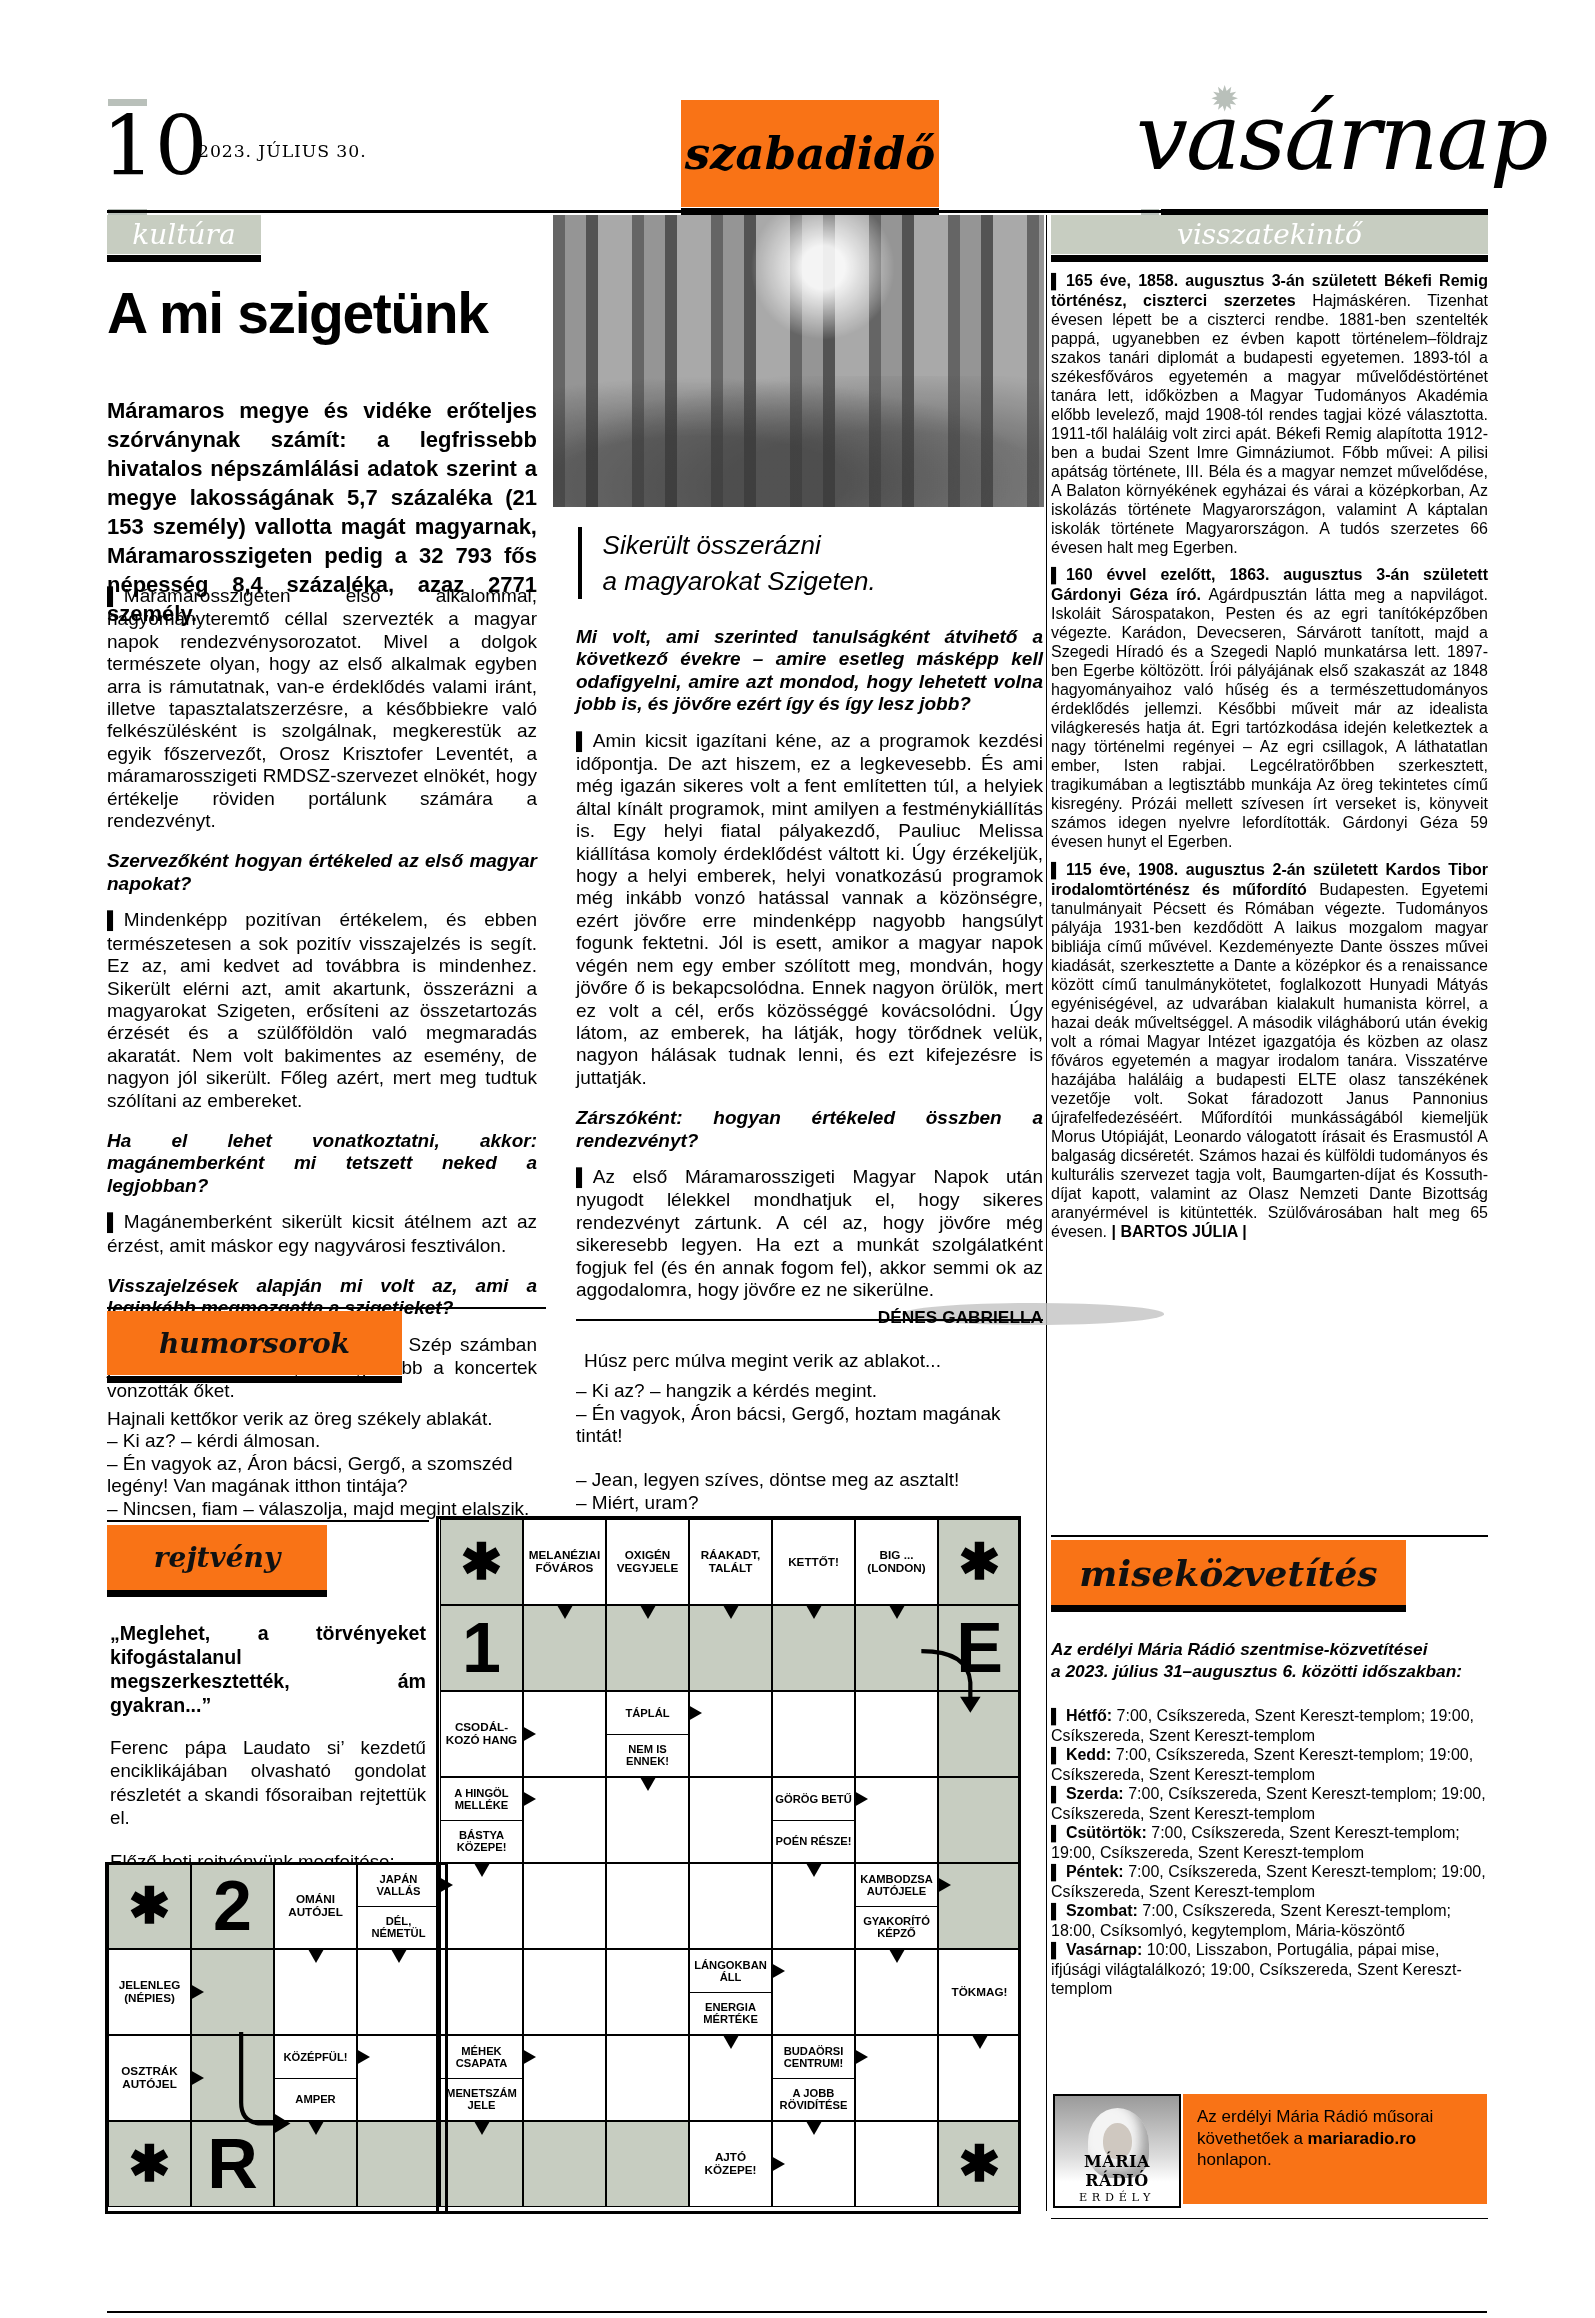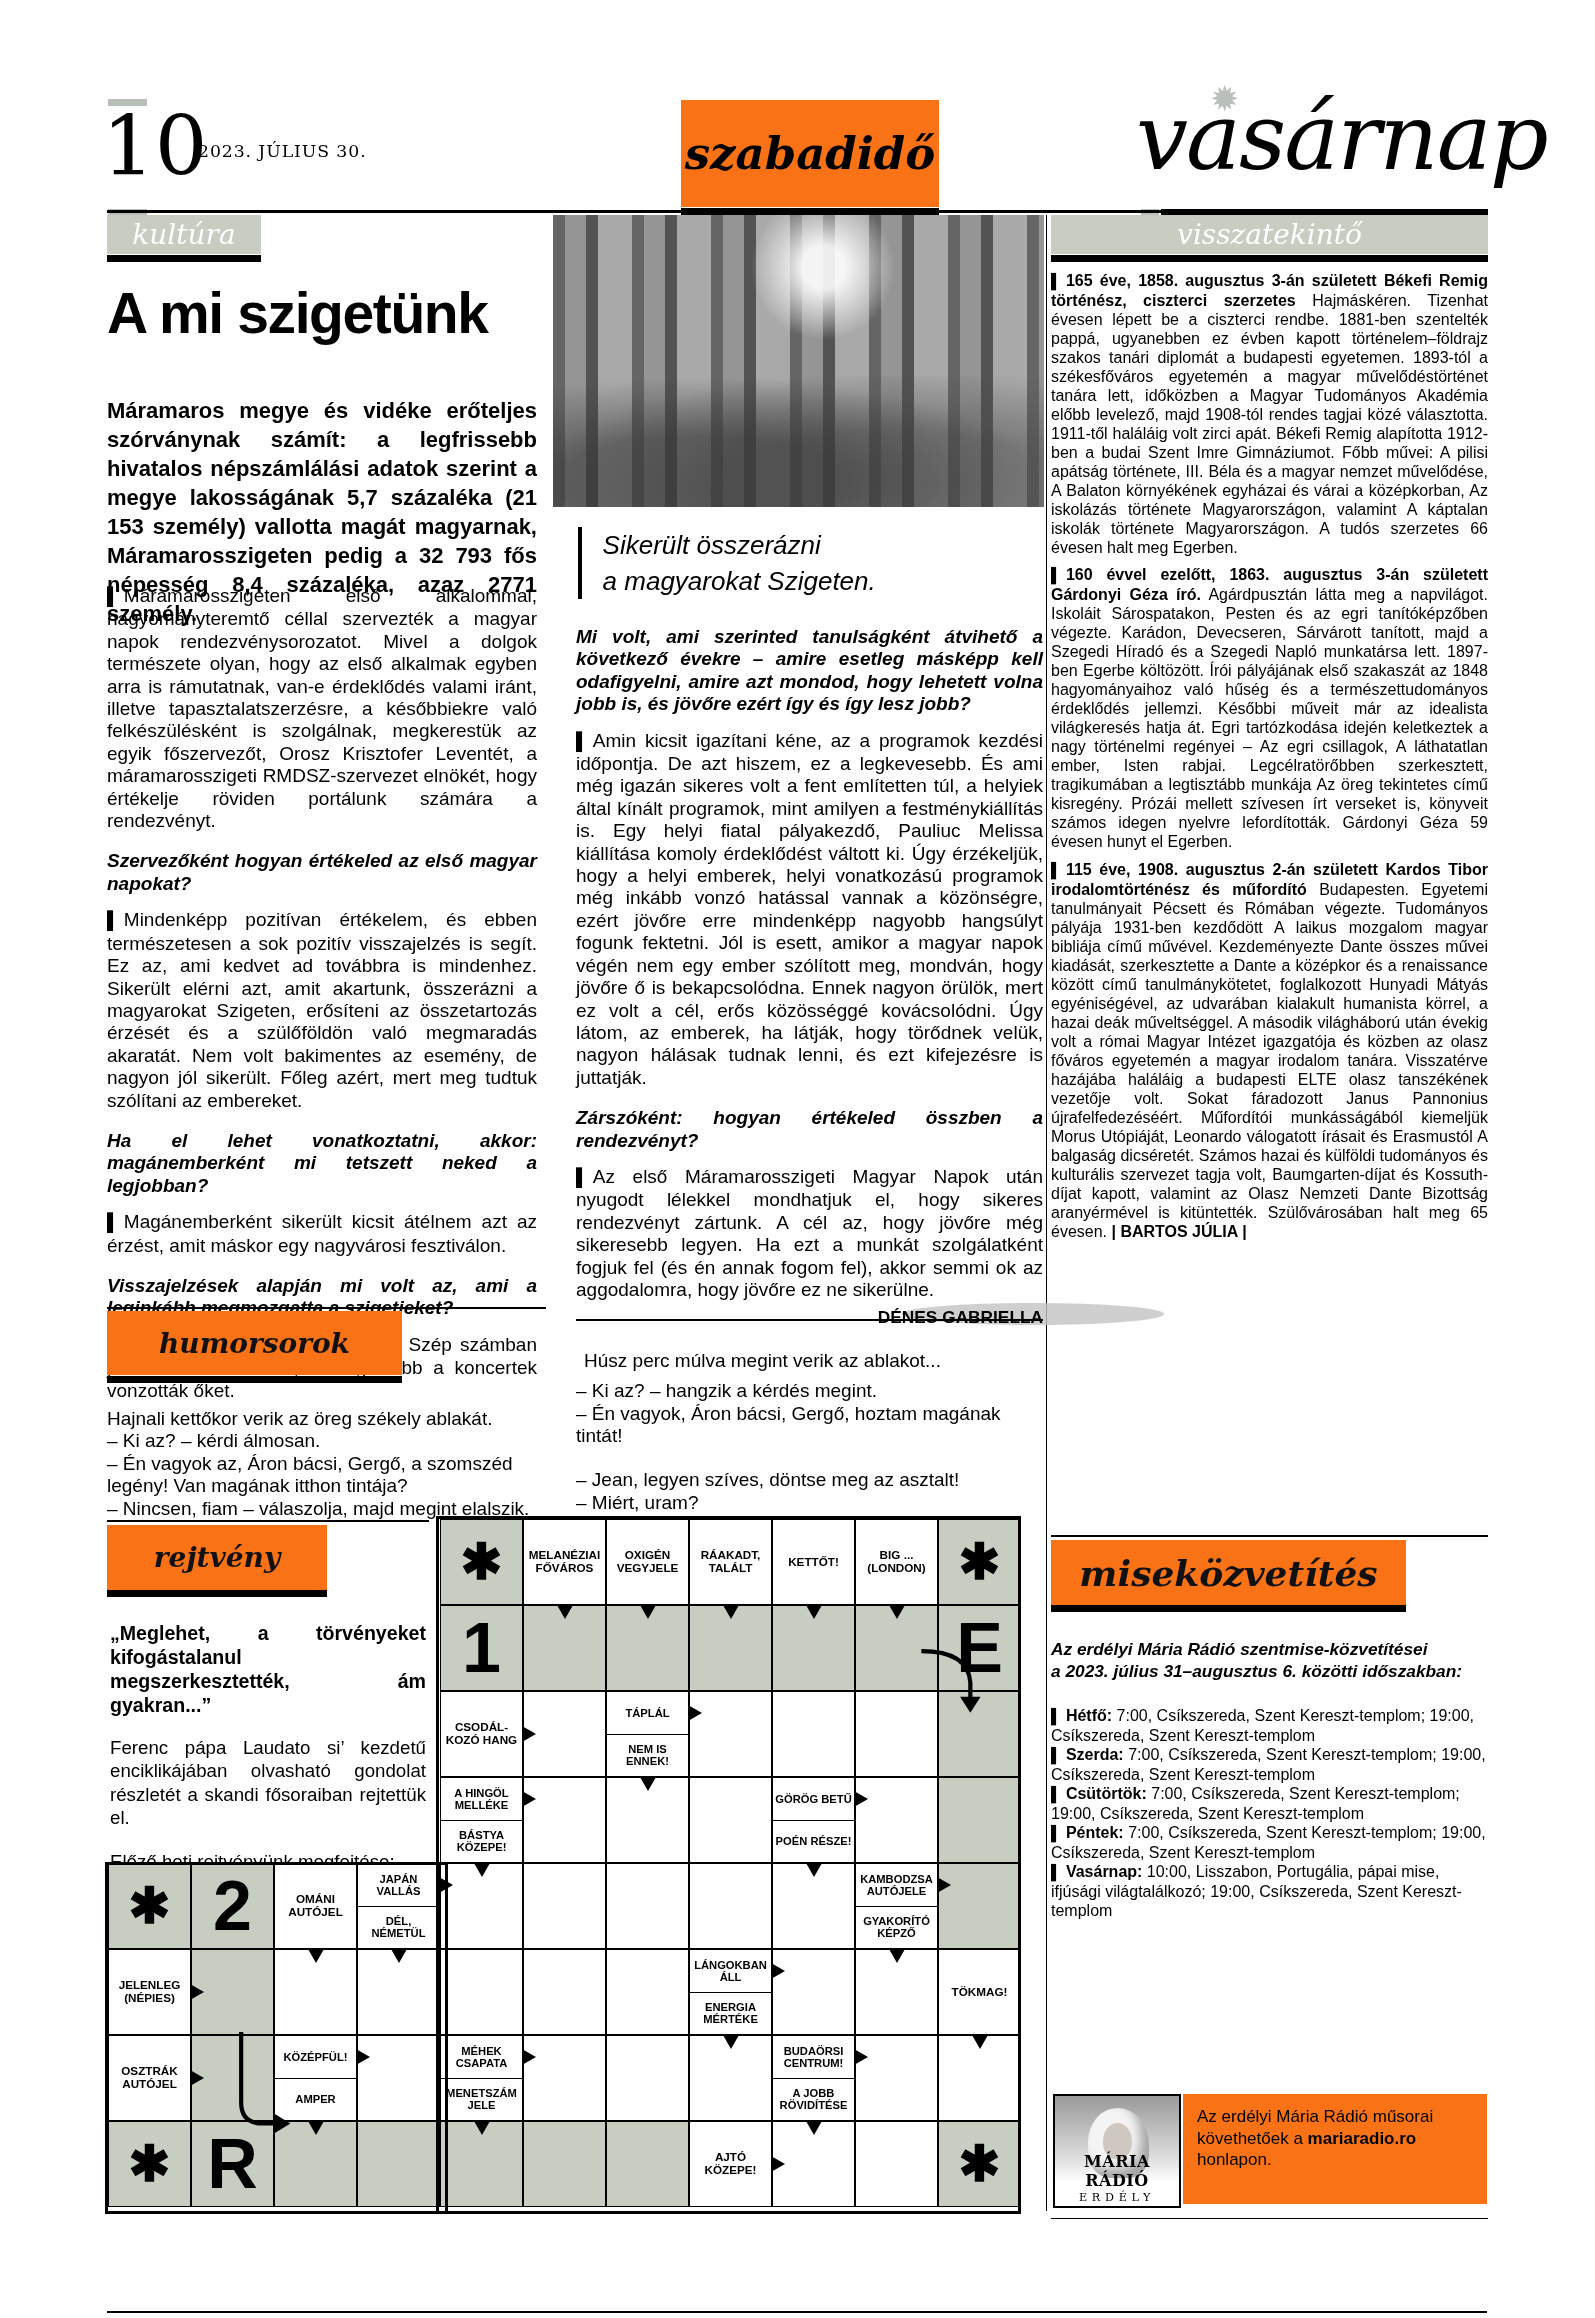--- a/index.html
+++ b/index.html
@@ -311,23 +311,25 @@
   </div>
   <div class="rule" style="left:1051px;top:1605px;width:355px;height:7px"></div>
 
   <div class="abs" style="left:1051px;top:1638px;width:437px;font-weight:bold;font-style:italic;font-size:17.3px;line-height:22px">
     <div>Az erdélyi Mária Rádió szentmise-közvetítései</div>
     <div>a 2023. július 31–augusztus 6. közötti időszakban:</div>
   </div>
 
   <div class="abs rbody" style="left:1051px;top:1706px;width:437px;text-align:left">
     <p class="day"><span class="mk">▌</span><b>Hétfő:</b><span> 7:00, Csíkszereda, Szent Kereszt-templom; 19:00, Csíkszereda, Szent Kereszt-templom</span></p>
+    <p class="day"><span class="mk">▌</span><b>Kedd:</b><span> 7:00, Csíkszereda, Szent Kereszt-templom; 19:00, Csíkszereda, Szent Kereszt-templom</span></p>
     <p class="day"><span class="mk">▌</span><b>Szerda:</b><span> 7:00, Csíkszereda, Szent Kereszt-templom; 19:00, Csíkszereda, Szent Kereszt-templom</span></p>
     <p class="day"><span class="mk">▌</span><b>Csütörtök:</b><span> 7:00, Csíkszereda, Szent Kereszt-templom; 19:00, Csíkszereda, Szent Kereszt-templom</span></p>
     <p class="day"><span class="mk">▌</span><b>Péntek:</b><span> 7:00, Csíkszereda, Szent Kereszt-templom; 19:00, Csíkszereda, Szent Kereszt-templom</span></p>
+    <p class="day"><span class="mk">▌</span><b>Szombat:</b><span> 7:00, Csíkszereda, Szent Kereszt-templom; 18:00, Csíksomlyó, kegytemplom, Mária-köszöntő</span></p>
     <p class="day"><span class="mk">▌</span><b>Vasárnap:</b><span> 10:00, Lisszabon, Portugália, pápai mise, ifjúsági világtalálkozó; 19:00, Csíkszereda, Szent Kereszt-templom</span></p>
   </div>
 
   <div class="abs" id="radiologo">
     <div class="veil"></div>
     <div class="face"></div>
     <div class="lt">MÁRIA RÁDIÓ</div>
     <div class="ls">ERDÉLY</div>
   </div>
   <div class="abs panel" id="radiotext">

